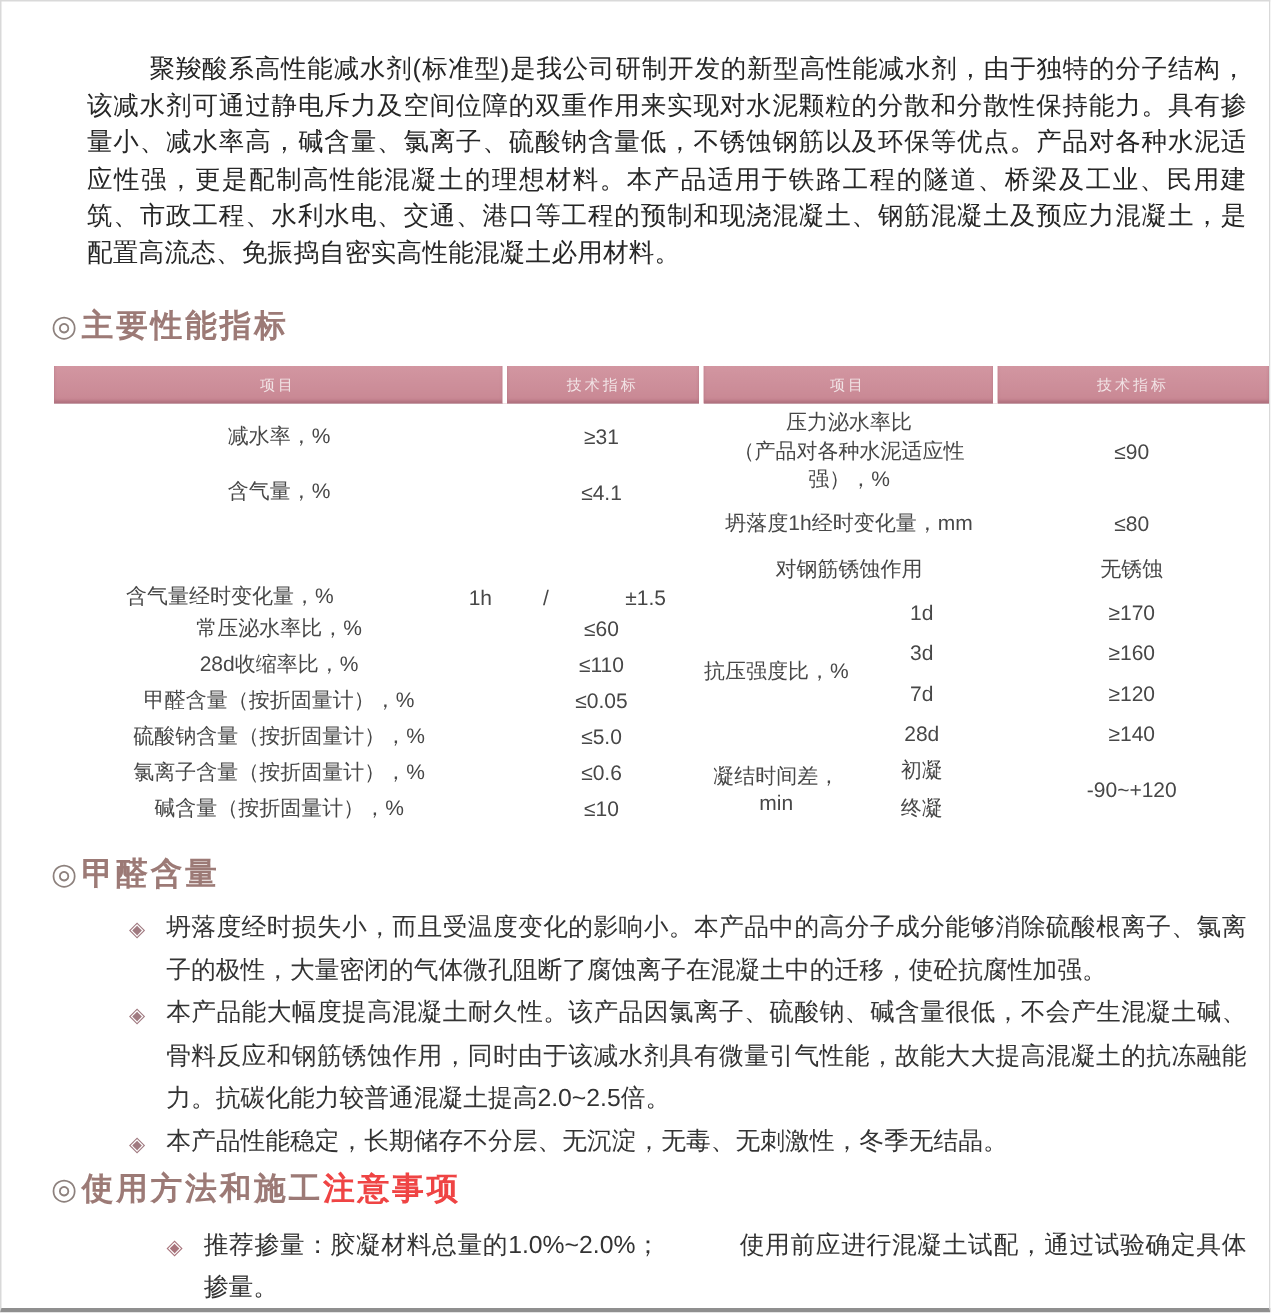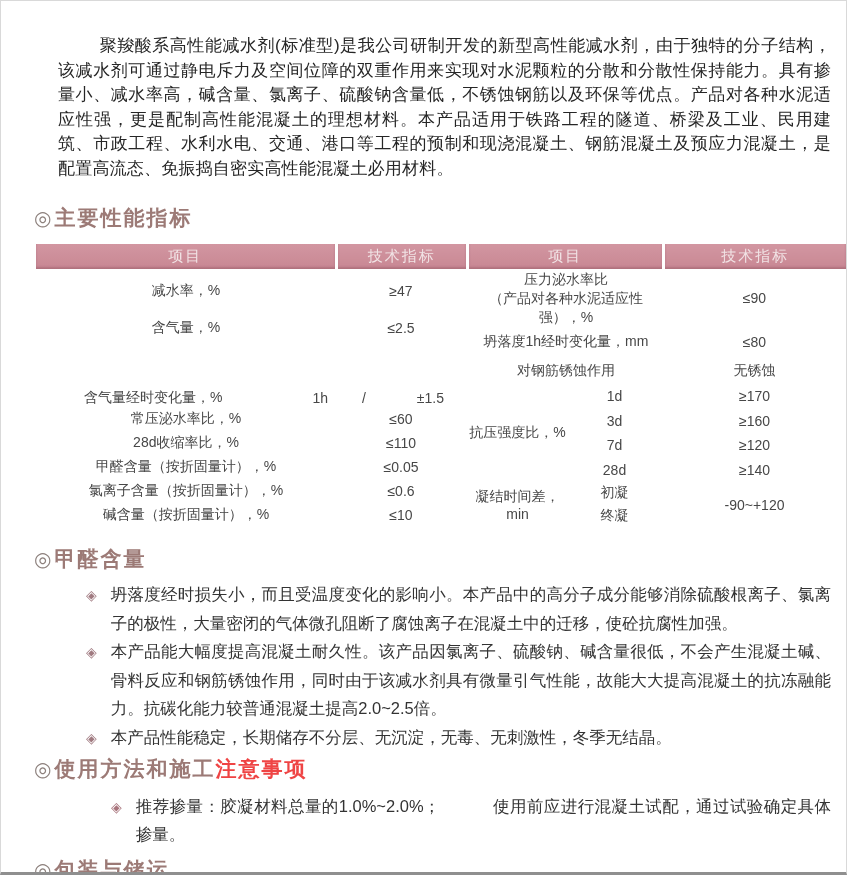--- a/index.html
+++ b/index.html
@@ -56,21 +56,21 @@
     font-size:14px;
     color:#474747;
   }
   .ptable table { border-collapse:collapse; table-layout:fixed; }
   .t-left  { width:430px; }
   .t-right { width:377px; }
   .ptable th {
     background:linear-gradient(#d296a1,#c88793);
     box-shadow: inset 0 -2px 2px rgba(120,60,75,.3);
     color:#f1e3e5;
-    font-size:15px;
+    font-size:10px;
     font-weight:normal;
     height:25px;
     letter-spacing:2px;
   }
   .ptable th.gap { border-left:3px solid #ffffff; }
   .ptable td {
     text-align:center;
     vertical-align:middle;
     font-size:14px;
     height:24px;
@@ -128,25 +128,25 @@
     <table class="t-left">
       <thead>
         <tr>
           <th class="c-lbl">项目</th>
           <th class="c-val gap">技术指标</th>
         </tr>
       </thead>
       <tbody>
         <tr class="rh1">
           <td>减水率，%</td>
-          <td>≥47</td>
+          <td>≥31</td>
         </tr>
         <tr class="rh2">
           <td>含气量，%</td>
-          <td>≤2.5</td>
+          <td>≤4.1</td>
         </tr>
         <tr class="rh3">
           <td>
             <div class="flexcell fc-lbl">
               <span>含气量经时变化量，%</span>
               <span>1h</span>
             </div>
           </td>
           <td>
             <div class="flexcell fc-val">
@@ -161,20 +161,24 @@
         </tr>
         <tr>
           <td>28d收缩率比，%</td>
           <td>≤110</td>
         </tr>
         <tr>
           <td>甲醛含量（按折固量计），%</td>
           <td>≤0.05</td>
         </tr>
         <tr>
+          <td>硫酸钠含量（按折固量计），%</td>
+          <td>≤5.0</td>
+        </tr>
+        <tr>
           <td>氯离子含量（按折固量计），%</td>
           <td>≤0.6</td>
         </tr>
         <tr>
           <td>碱含量（按折固量计），%</td>
           <td>≤10</td>
         </tr>
       </tbody>
     </table>
 

